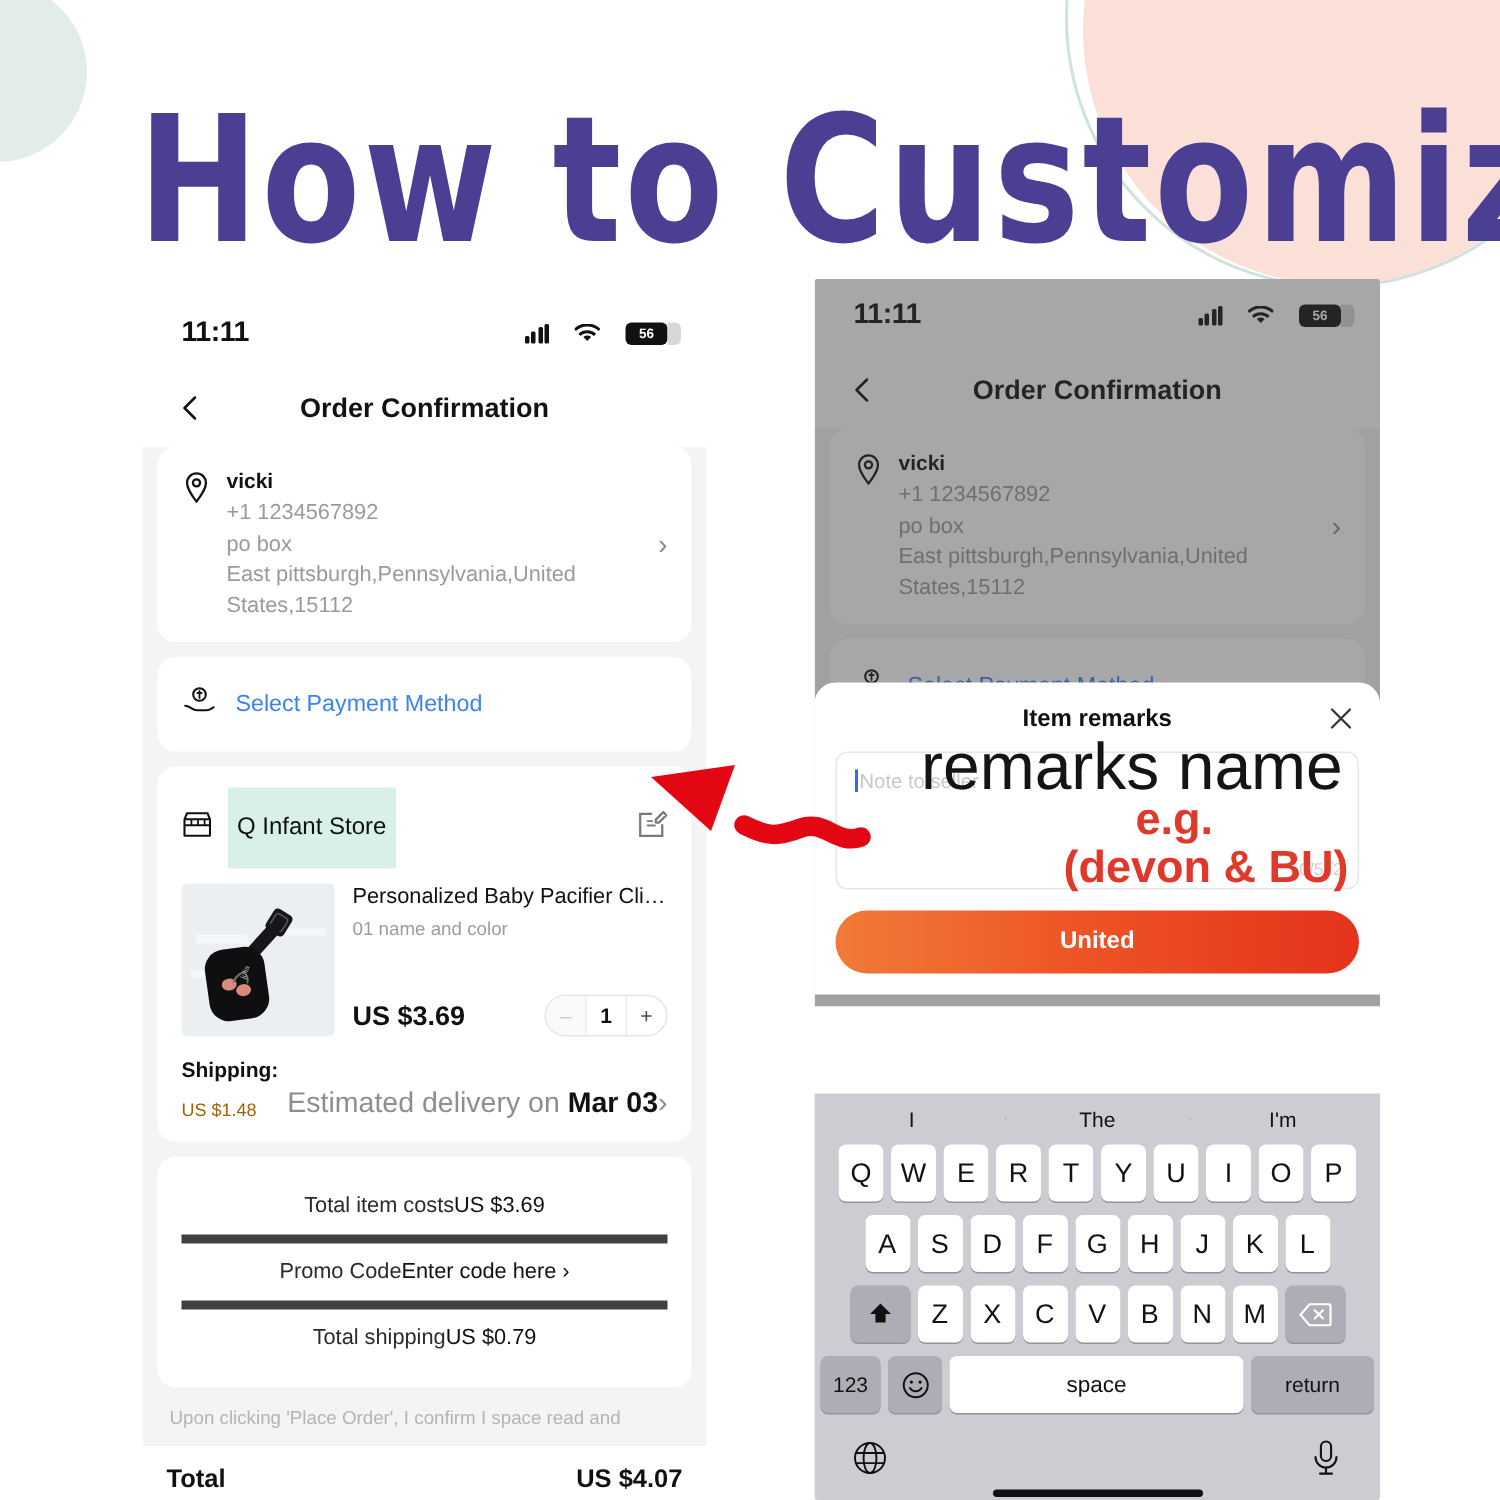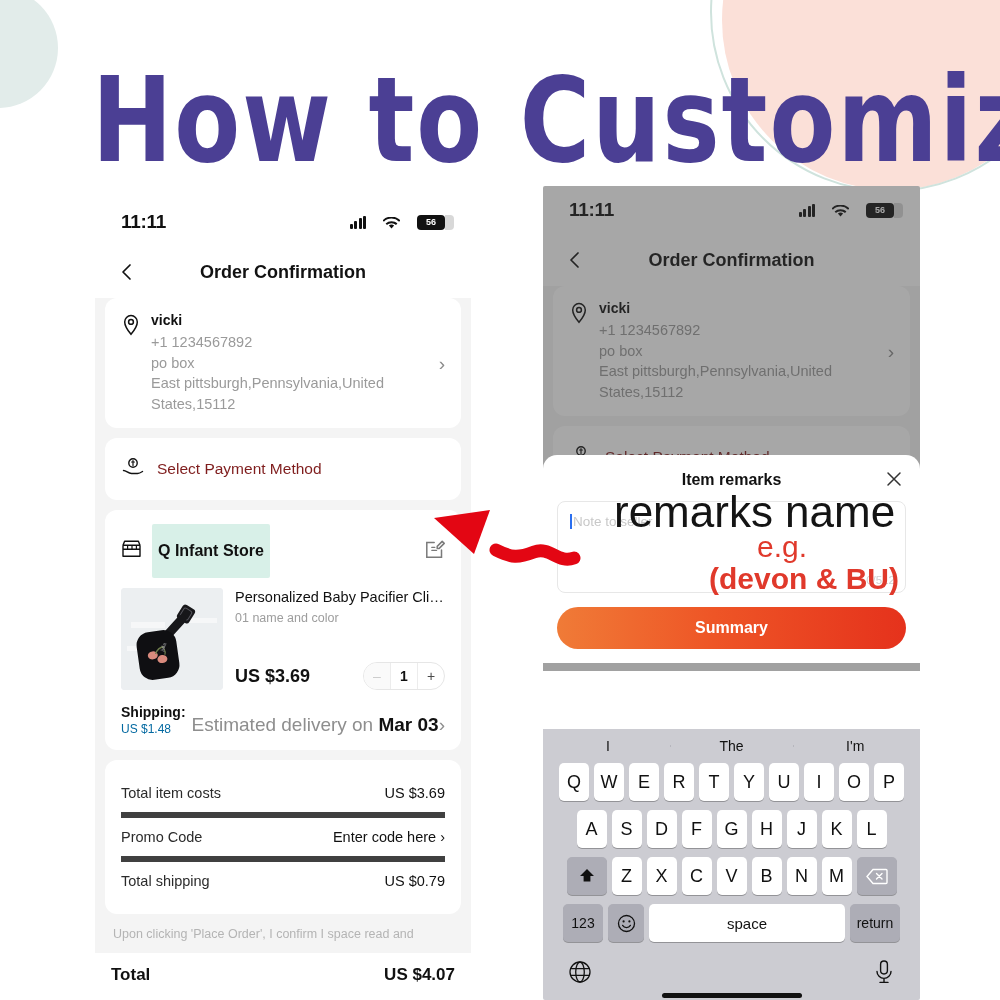--- a/index.html
+++ b/index.html
@@ -97,26 +97,26 @@
   .pin-icon{flex:0 0 auto;margin-top:2px;}
   .addr-body{flex:1;min-width:0;}
   .addr-name{font-size:14px;font-weight:bold;color:#111;margin-bottom:4px;}
   .addr-line{font-size:14.5px;color:#9a9a9a;line-height:1.42;}
   .chev{
     flex:0 0 auto;align-self:center;color:#8b8b8b;font-size:19px;line-height:1;
   }
 
   
   .pay{display:flex;align-items:center;gap:12px;padding:4px 0;}
-  .pay-label{font-size:15.5px;color:#7f1d1d;}
+  .pay-label{font-size:15.5px;color:#3b82f6;}
 
   
   .store-row{display:flex;align-items:center;gap:10px;}
   .store-name{
-    font-size:16px;font-weight:bold;color:#111;
+    font-size:16px;font-weight:normal;color:#111;
     background:#d8f0e8;padding:18px 6px;border-radius:2px;
   }
   .store-spacer{flex:1;}
   .edit-icon{cursor:pointer;}
 
   .item{display:flex;gap:12px;margin-top:10px;}
   .thumb{
     width:102px;height:102px;border-radius:4px;flex:0 0 auto;
     background:#eceff1;position:relative;overflow:hidden;
   }
@@ -144,28 +144,28 @@
     color:#111;font-weight:bold;font-size:13px;min-width:30px;
     border-left:1px solid #ececec;border-right:1px solid #ececec;
   }
   .st-plus{color:#4a4a4a;}
 
   .ship-row{
     display:flex;align-items:flex-end;justify-content:space-between;
     margin-top:14px;
   }
   .ship-left .s1{font-size:14px;font-weight:bold;color:#111;}
-  .ship-left .s2{font-size:12px;color:#0369a1;margin-top:2px;}
+  .ship-left .s2{font-size:12px;color:#a16207;margin-top:12px;}
   .ship-right{font-size:19px;color:#8e8e8e;}
   .ship-right b{color:#111;}
 
   
   .sum-title{font-size:15.5px;font-weight:bold;color:#111;margin-bottom:4px;}
   .sum-row{
-    display:flex;align-items:center;justify-content:space-between;
+    display:flex;align-items:center;justify-content:center;
     padding:11px 0;border-top:6px solid #404040;
     font-size:14.5px;color:#2b2b2b;
   }
   .sum-row:first-of-type{border-top:none;}
   .sum-val{font-size:14.5px;color:#111;}
   .sum-link{font-size:14.5px;color:#111;}
 
   .disclaimer{
     font-size:12.5px;color:#b4b4b4;padding:2px 8px 10px;line-height:1.3;
   }
@@ -238,41 +238,41 @@
   .key{
     background:#fff;border-radius:5px;height:38px;width:30px;
     display:flex;align-items:center;justify-content:center;
     font-size:18px;color:#111;box-shadow:0 1px 0 rgba(0,0,0,0.28);
     cursor:pointer;
   }
   .key.wide{width:40px;background:#adadb6;}
   .key.space{flex:1;max-width:196px;font-size:15px;}
   .key.num{width:40px;background:#adadb6;font-size:14px;}
   .key.emoji{width:36px;background:#adadb6;font-size:17px;}
-  .key.ret{width:50px;background:#adadb6;font-size:14px;}
+  .key.ret{width:82px;background:#adadb6;font-size:14px;}
   .kb-bottom{
     display:flex;align-items:center;justify-content:space-between;
     padding:4px 22px 0;height:42px;box-sizing:border-box;
   }
   .home-ind{
     width:140px;height:5px;border-radius:3px;background:#111;
     margin:0 auto;
   }
 
   
   .red-arrow{position:absolute;left:432px;top:492px;pointer-events:none;}
 
   
   .anno{position:absolute;pointer-events:none;white-space:nowrap;}
   .anno-main{
     left:614px;top:487px;font-size:44px;color:#141414;
     font-family:"Liberation Sans", sans-serif;
   }
   .anno-eg{
-    left:757px;top:530px;font-size:30px;color:#e0392b;font-weight:normal;text-align:center;
+    left:757px;top:530px;font-size:30px;color:#e0392b;font-weight:bold;text-align:center;
   }
   .anno-ex{
     left:709px;top:562px;font-size:30px;color:#e0392b;font-weight:bold;
   }
 </style>
 </head>
 <body>
 
 <div class="stage">
 
@@ -514,21 +514,21 @@
         <span class="sheet-close">
           <svg width="20" height="20" viewBox="0 0 20 20">
               <path d="M4 4l12 12M16 4 4 16" stroke="#333" stroke-width="1.5" stroke-linecap="round"></path>
             </svg>
         </span>
       </div>
       <div class="note-box">
         <span class="caret"></span><span class="note-ph">Note to seller</span>
         <span class="counter">0/512</span>
       </div>
-      <div class="confirm-btn">Summary</div>
+      <div class="confirm-btn">United</div>
     </div>
 
     <div class="keyboard" style="position:absolute;left:0;right:0;bottom:0;">
       <div class="kb-suggest">
         <div>I</div>
         <div>The</div>
         <div>I'm</div>
       </div>
       <div class="kb-row">
         <div class="key">Q</div>

